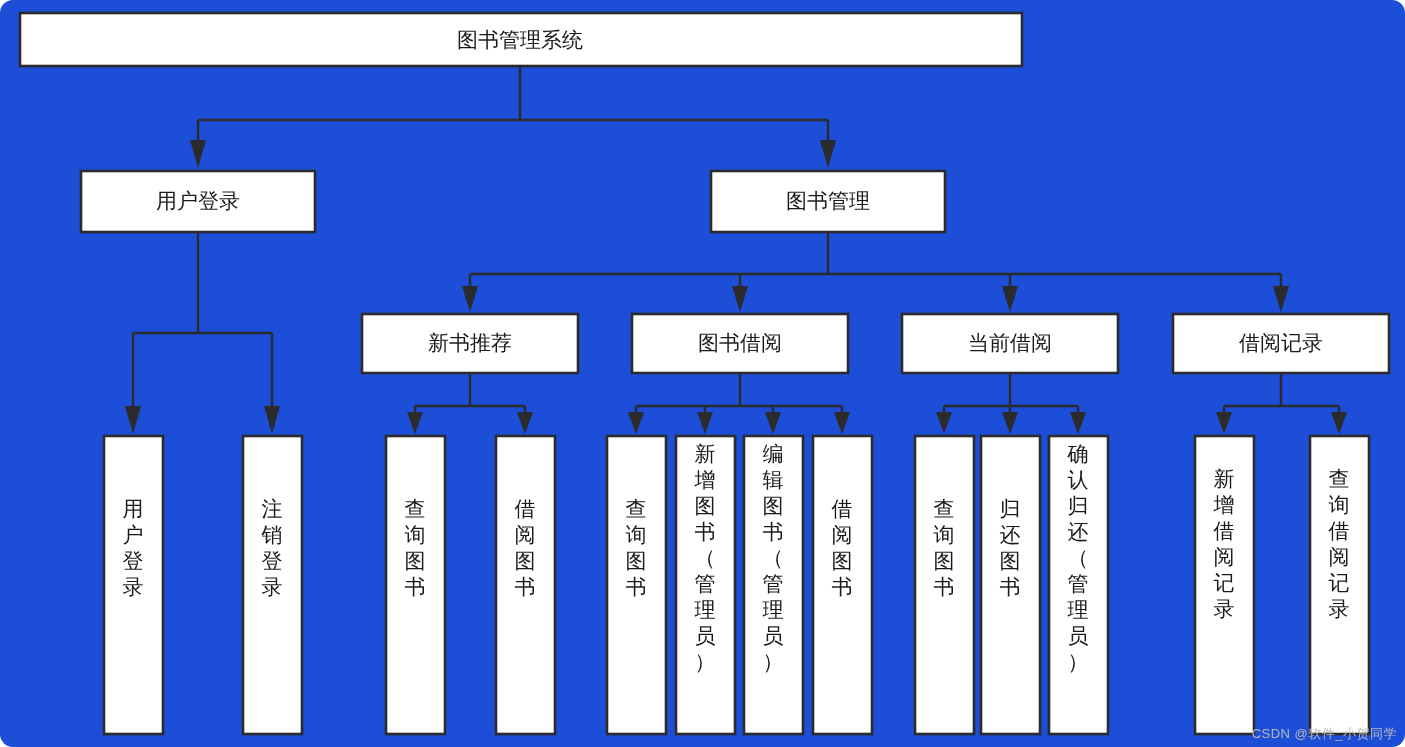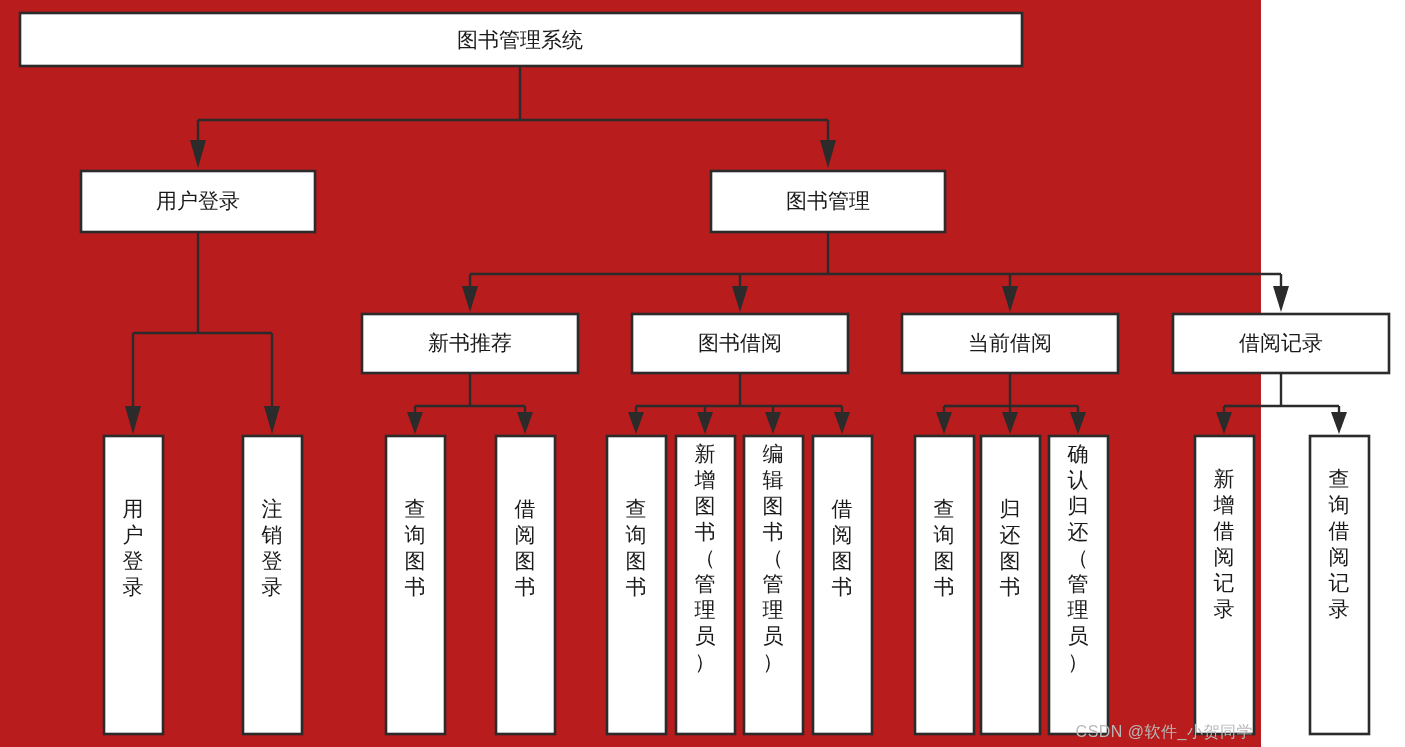--- a/index.html
+++ b/index.html
@@ -8,23 +8,24 @@
     background: #ffffff;
   }
   body {
     width: 1405px;
     height: 747px;
     font-family: "Liberation Sans", "DejaVu Sans", sans-serif;
     overflow: hidden;
   }
   #diagram-root {
     position: relative;
-    width: 1261px;
+    width: 1405px;
     height: 747px;
-    background: #b91c1c;
+    background: #1d4ed8;
+    border-radius: 13px;
   }
   svg.canvas {
     position: absolute;
     top: 0;
     left: 0;
     width: 1405px;
     height: 747px;
   }
   .node-box {
     fill: #ffffff;
@@ -52,21 +53,21 @@
     font-family: "Liberation Sans", "DejaVu Sans", sans-serif;
     font-size: 21px;
     fill: #1a1a1a;
     text-anchor: middle;
   }
   .watermark {
     position: absolute;
     right: 8px;
     bottom: 4px;
     font-family: "Liberation Sans", "DejaVu Sans", sans-serif;
-    font-size: 16px;
+    font-size: 13px;
     color: #b9b9b9;
     letter-spacing: 0.5px;
     white-space: nowrap;
     user-select: none;
   }
 </style>
 </head>
 <body>
 
 <div id="diagram-root">

